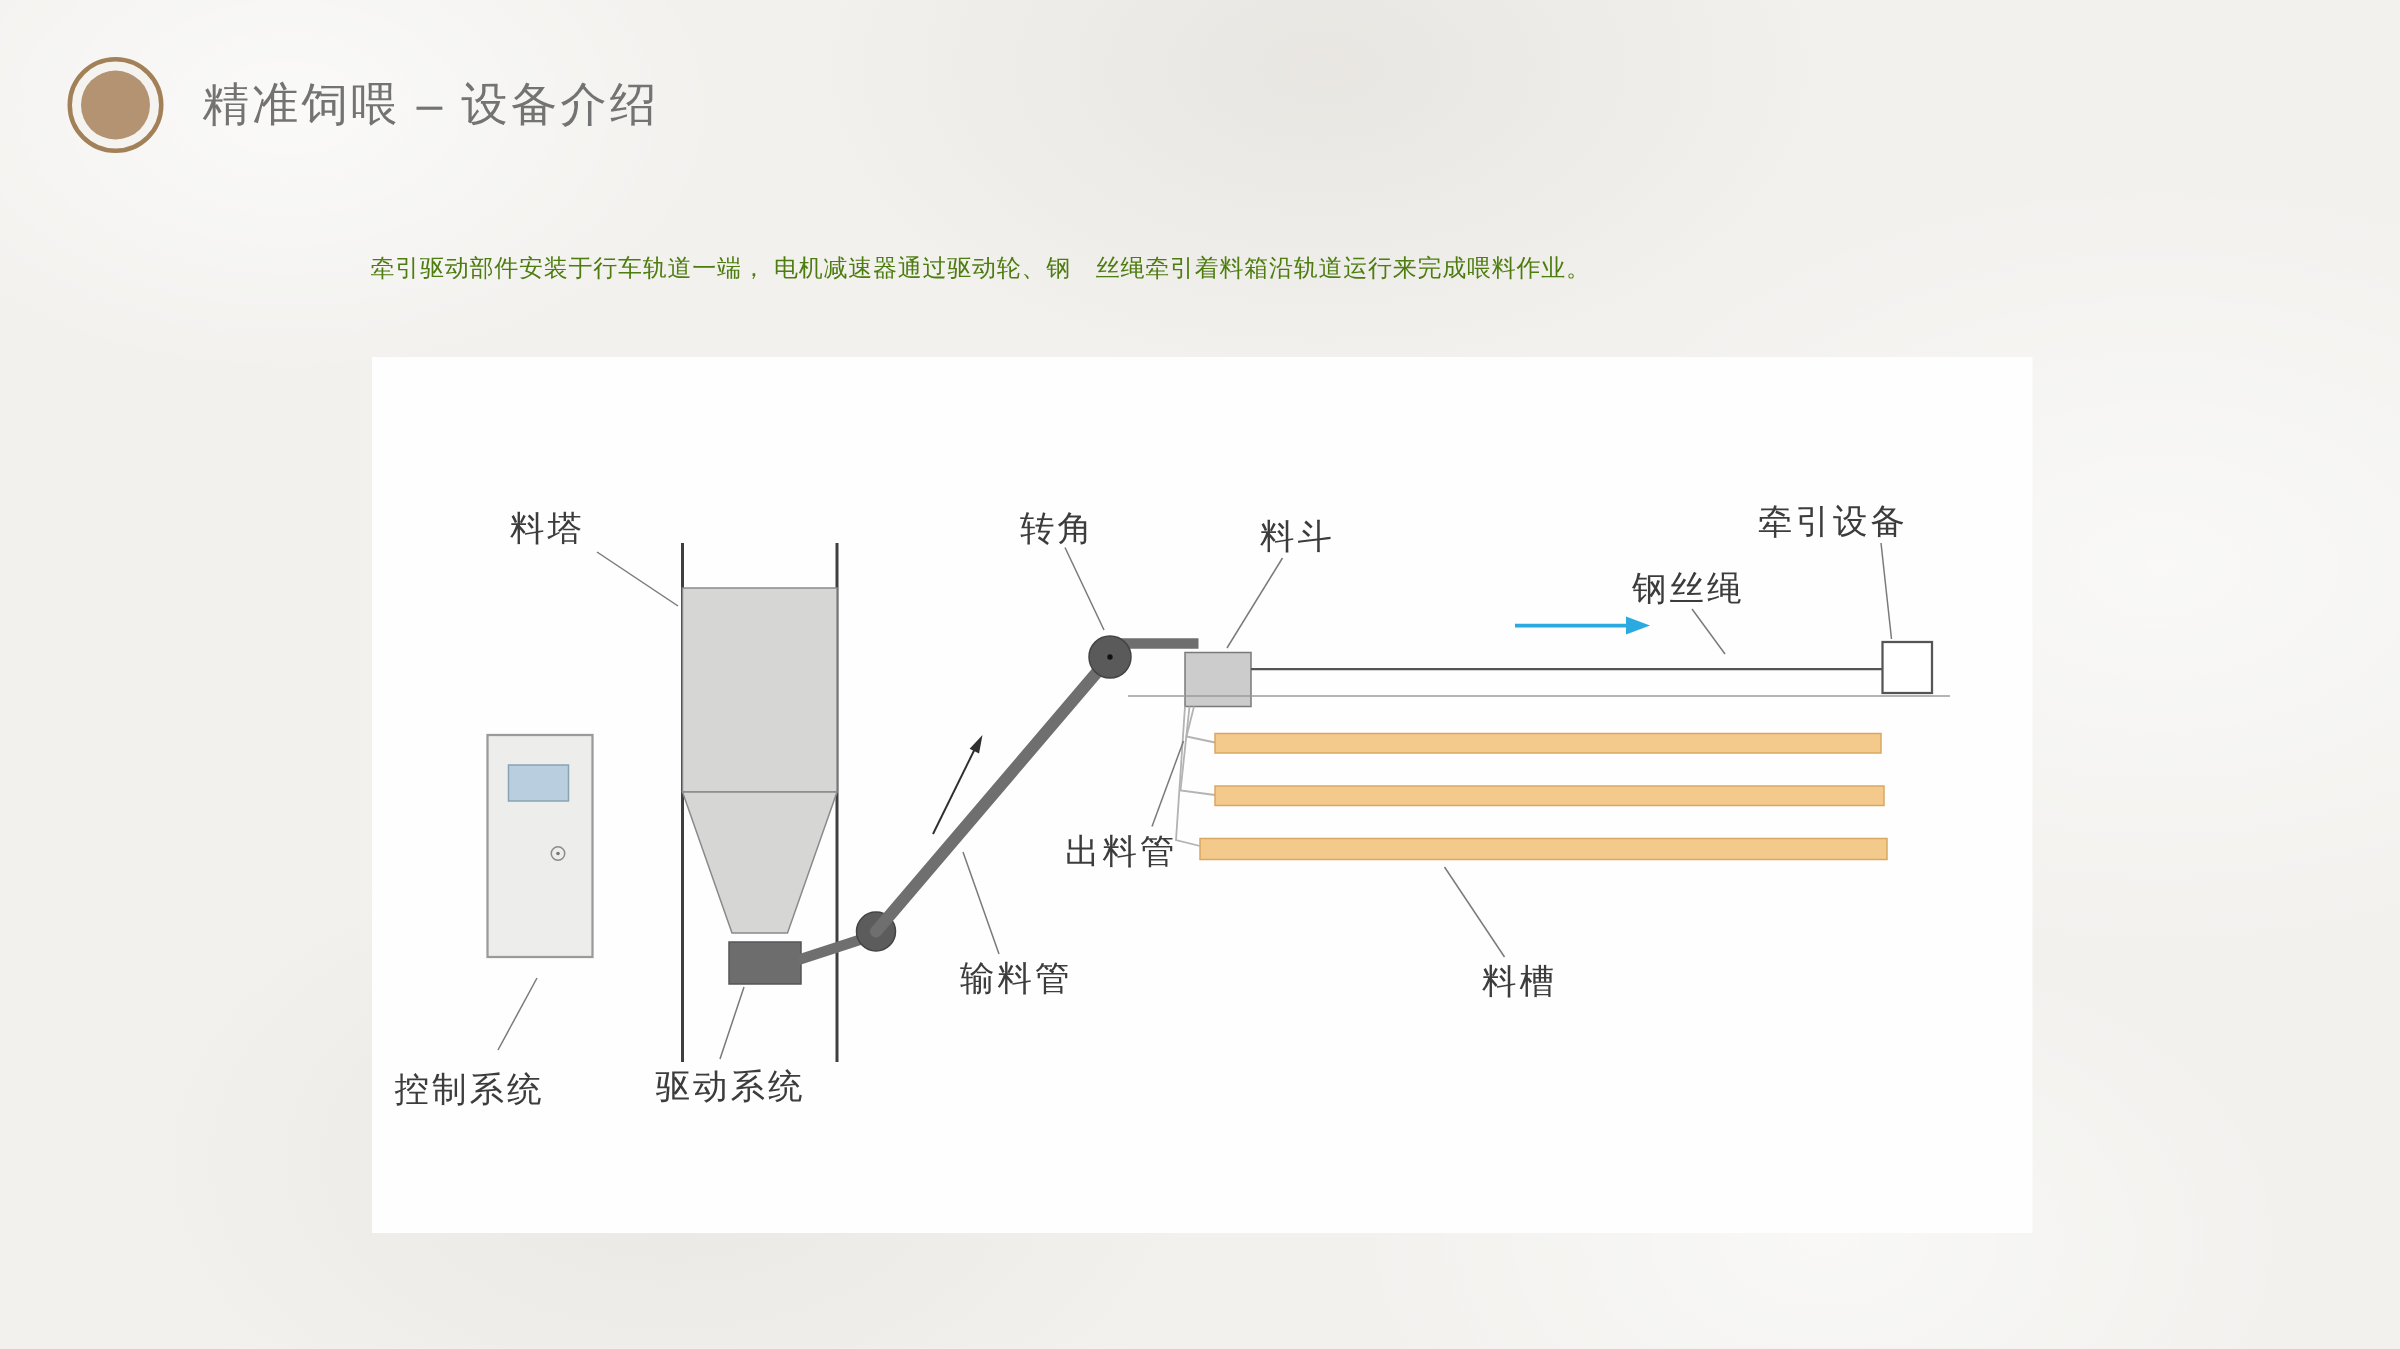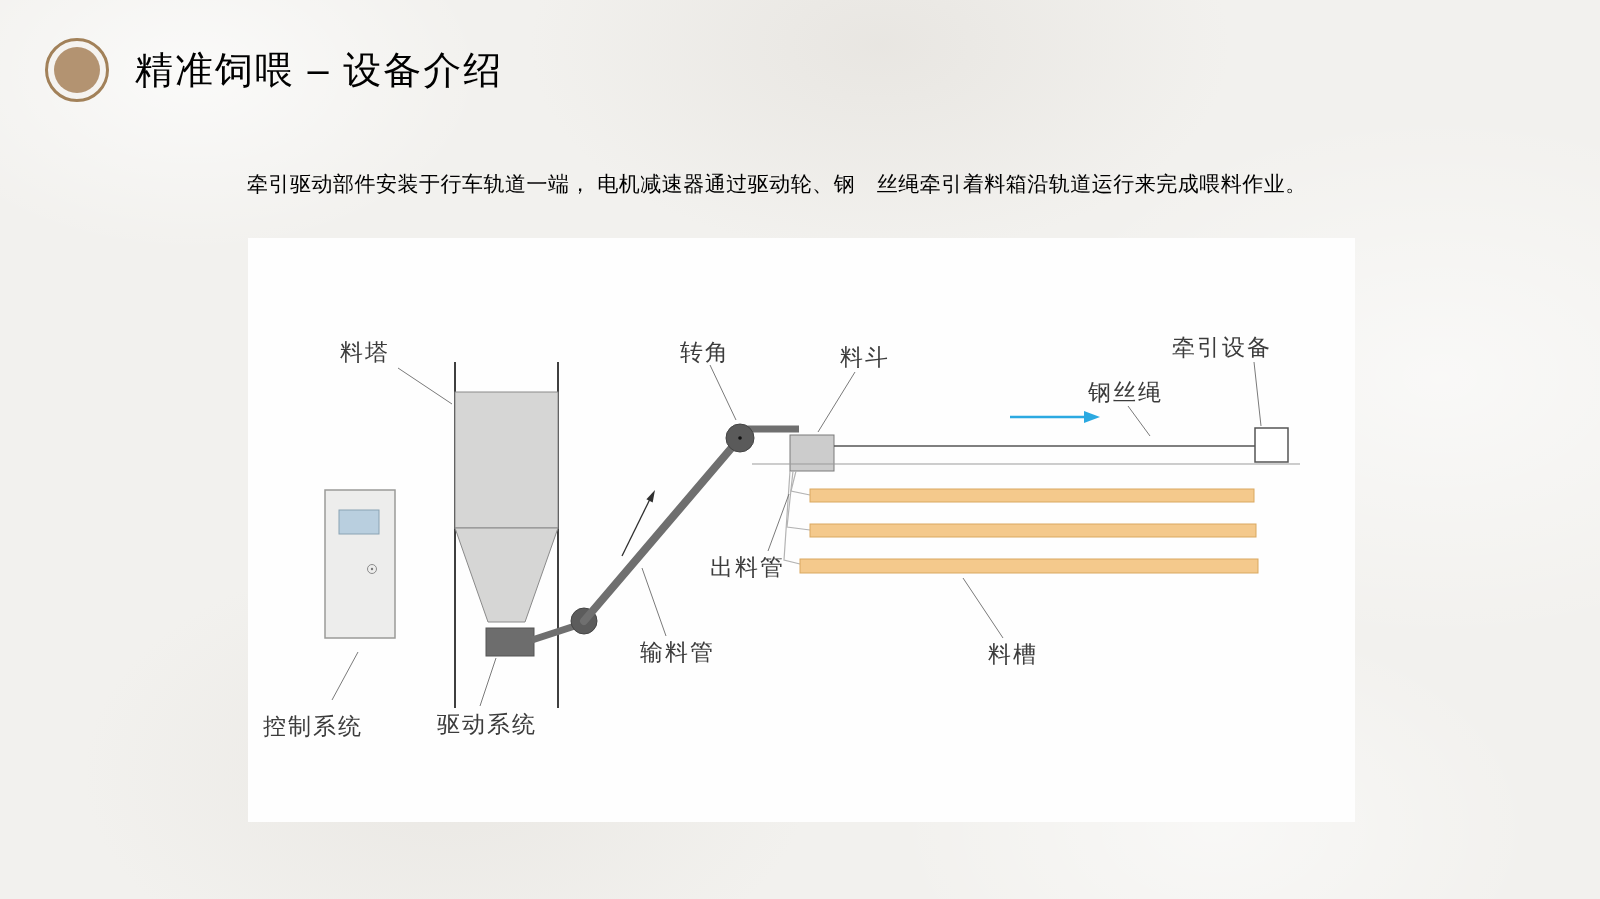--- a/index.html
+++ b/index.html
@@ -24,27 +24,27 @@
     width:64px;height:64px;border-radius:50%;
     border:3px solid #a28159;background:#f5f3f0;
     display:flex;align-items:center;justify-content:center;
     box-sizing:border-box;
   }
   .logo-dot{
     width:46px;height:46px;border-radius:50%;
     background:#b39371;display:block;
   }
   .slide-title{
-    margin:0;font-size:38px;font-weight:500;color:#000000;
+    margin:0;font-size:31px;font-weight:500;color:#737373;
     letter-spacing:2px;
   }
 
   .intro{
     position:absolute;left:247px;top:168px;width:1140px;
-    margin:0;font-size:21px;line-height:1.5;color:#000000;
+    margin:0;font-size:16px;line-height:1.5;color:#4d7c0f;
     letter-spacing:0.5px;
   }
 
   .canvas{
     position:absolute;left:248px;top:238px;width:1107px;height:584px;
     background:#fefefe;
   }
   .canvas svg{display:block;width:100%;height:100%;}
 
   .lbl{font-size:23px;fill:#3c3c3c;letter-spacing:2px;}

